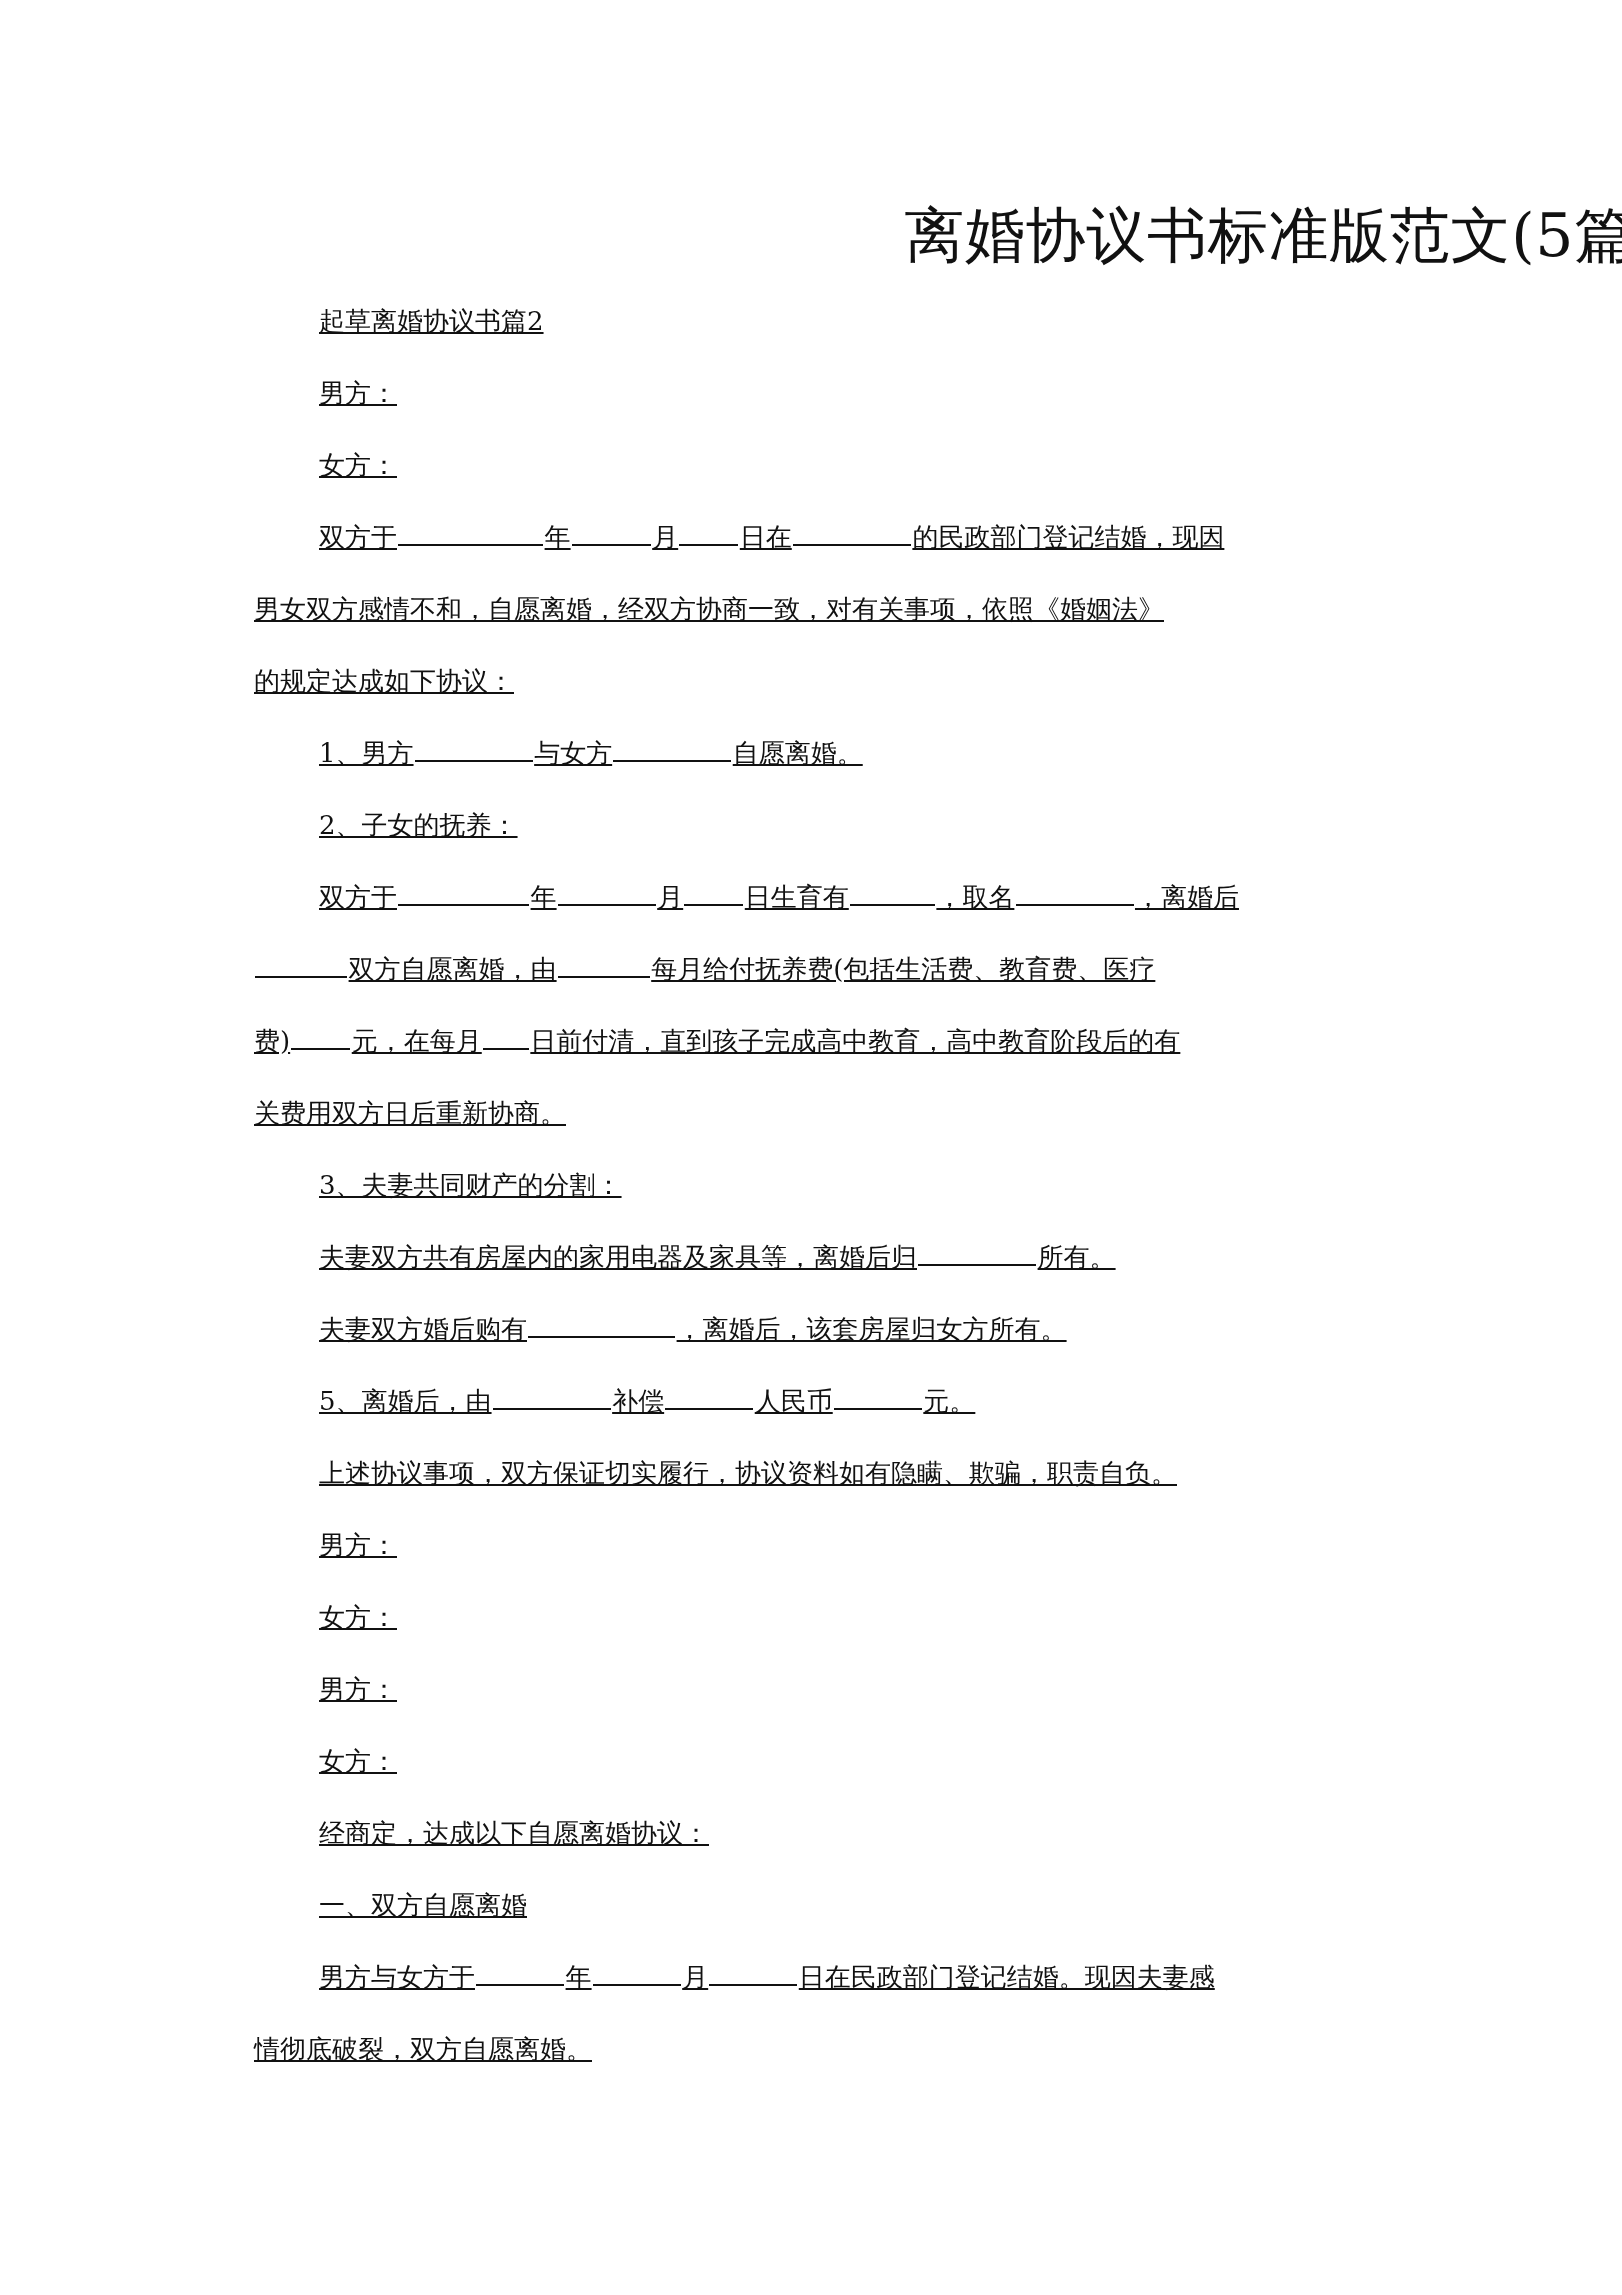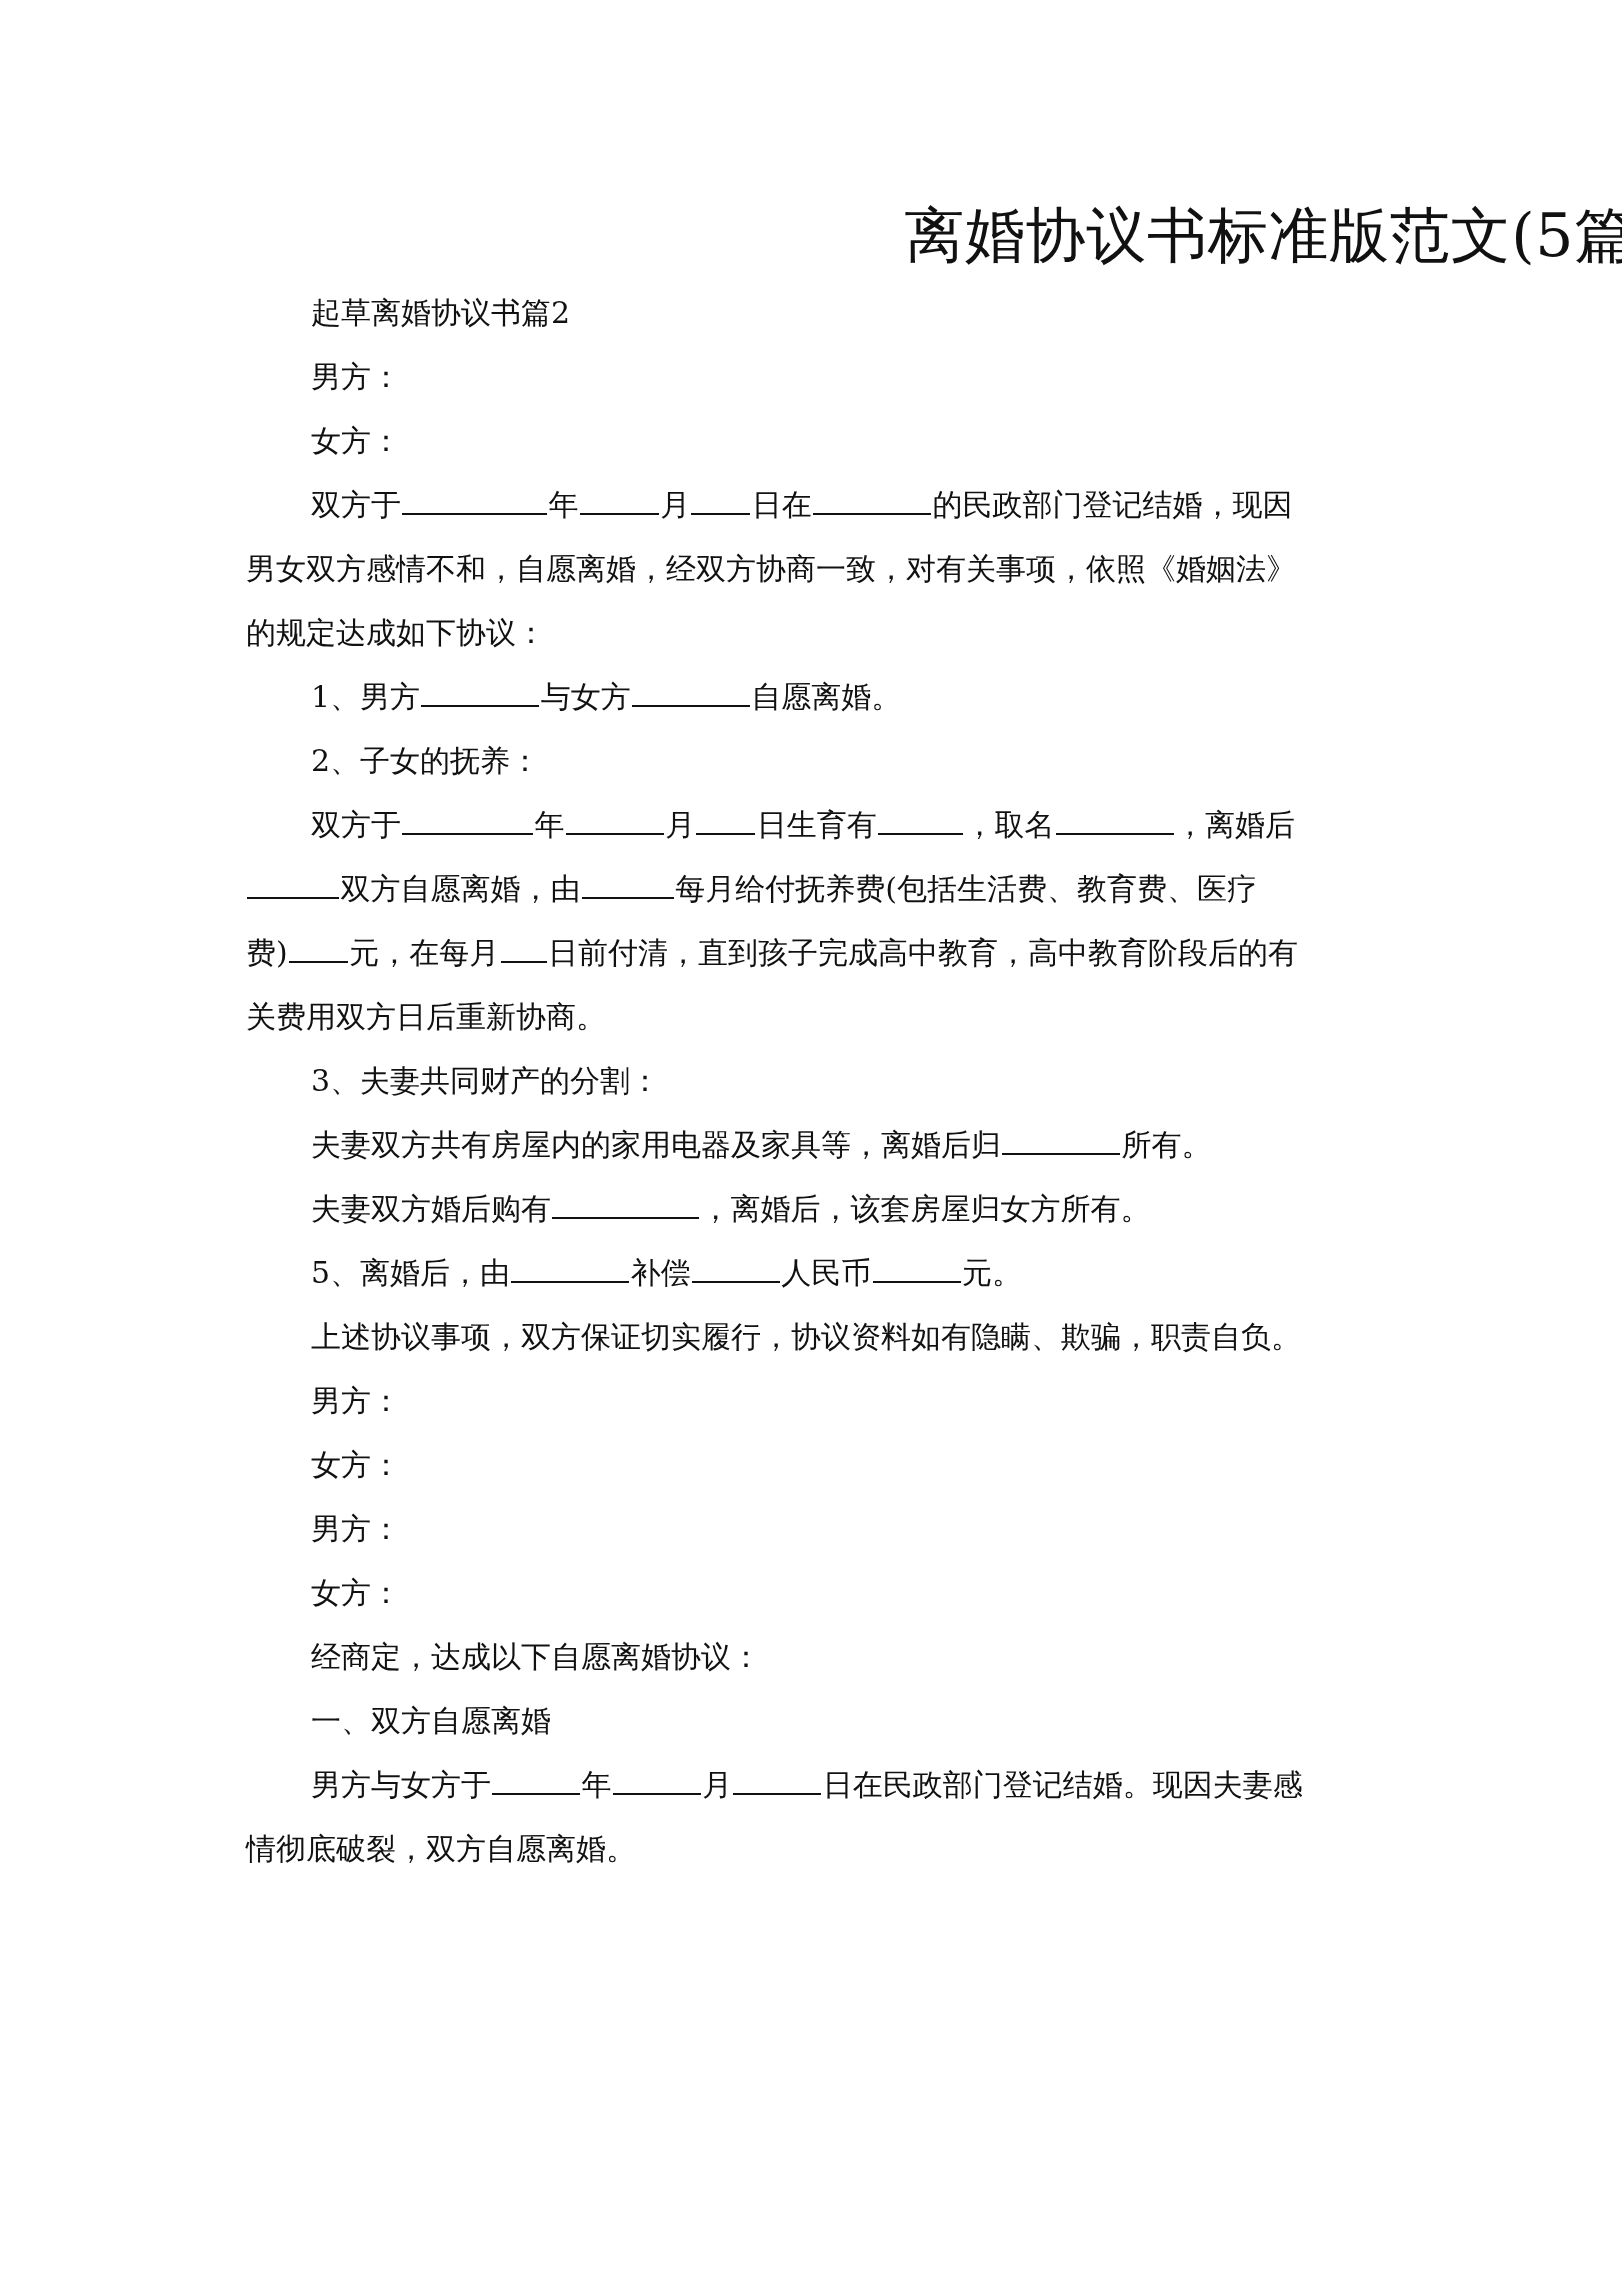--- a/index.html
+++ b/index.html
@@ -36,25 +36,26 @@
       margin: 0;
       padding-left: 36px;
     }
     .body {
       position: absolute;
       left: 246px;
       width: 1158px;
       top: 281px;
     }
     .line {
-      font-size: 30px;
+      font-size: 26px;
       line-height: 64px;
       height: 64px;
       white-space: nowrap;
-      margin: 0;
+      margin: 8px;
+      text-decoration: underline;
     }
     .indent { padding-left: 65px; }
     .blank {
       display: inline-block;
       border-bottom: 2px solid #111111;
       height: 26px;
       vertical-align: baseline;
       margin: 0 1.3px;
     }
   </style>

